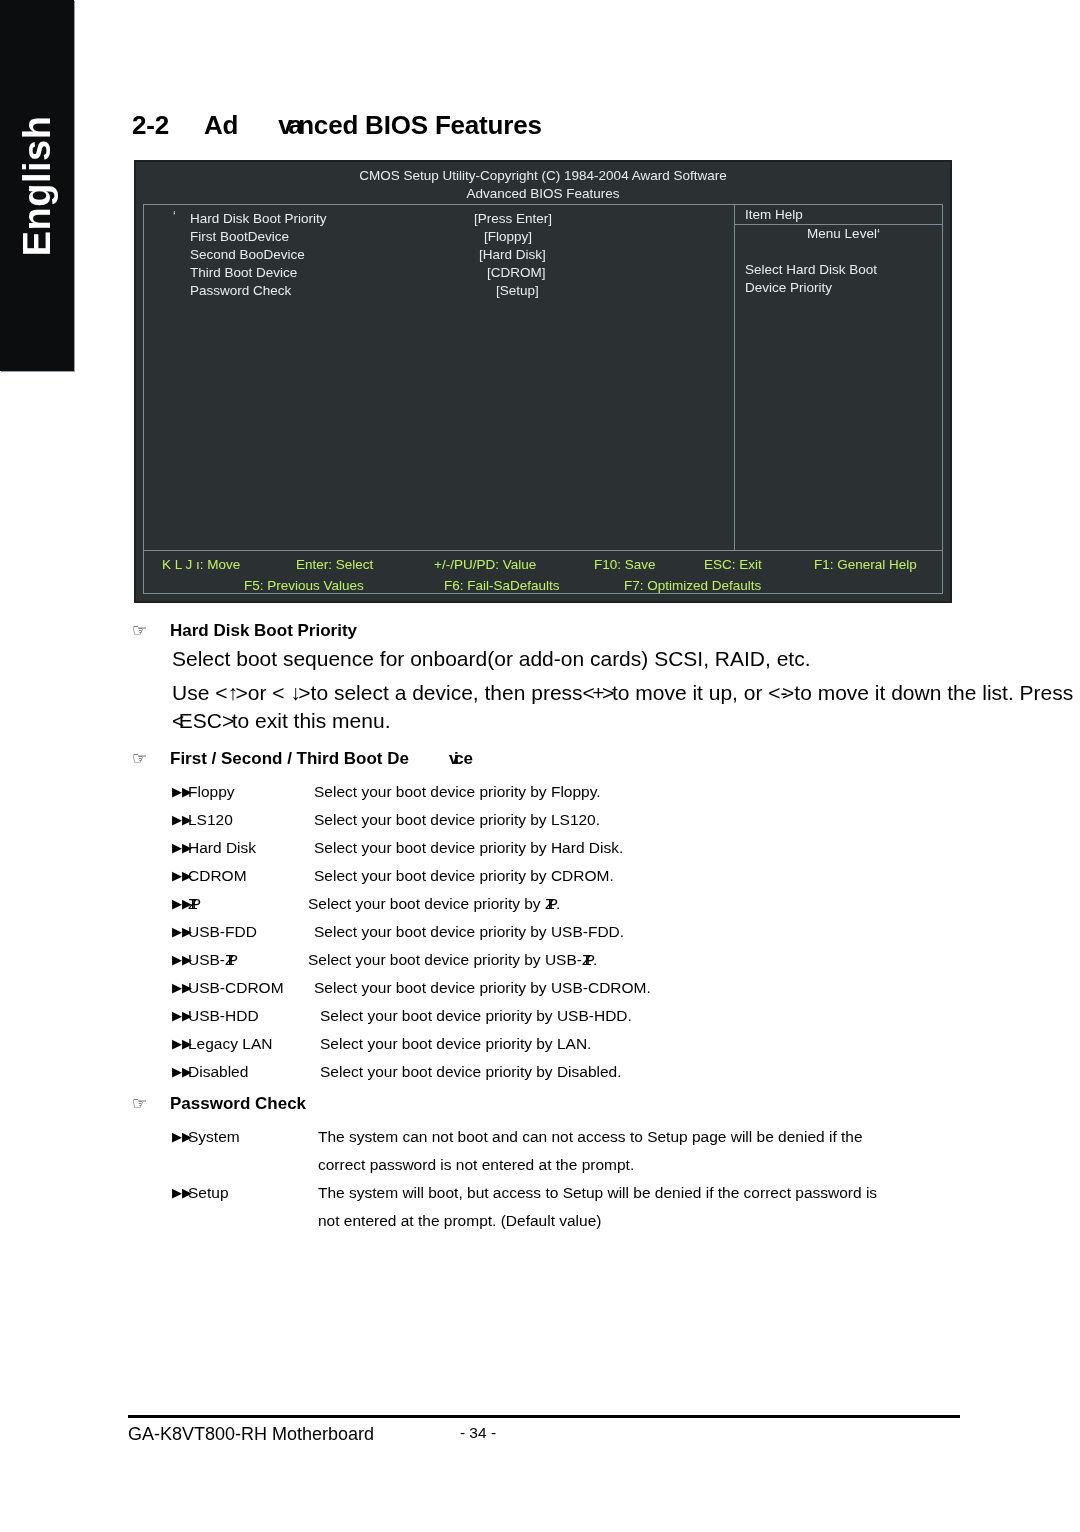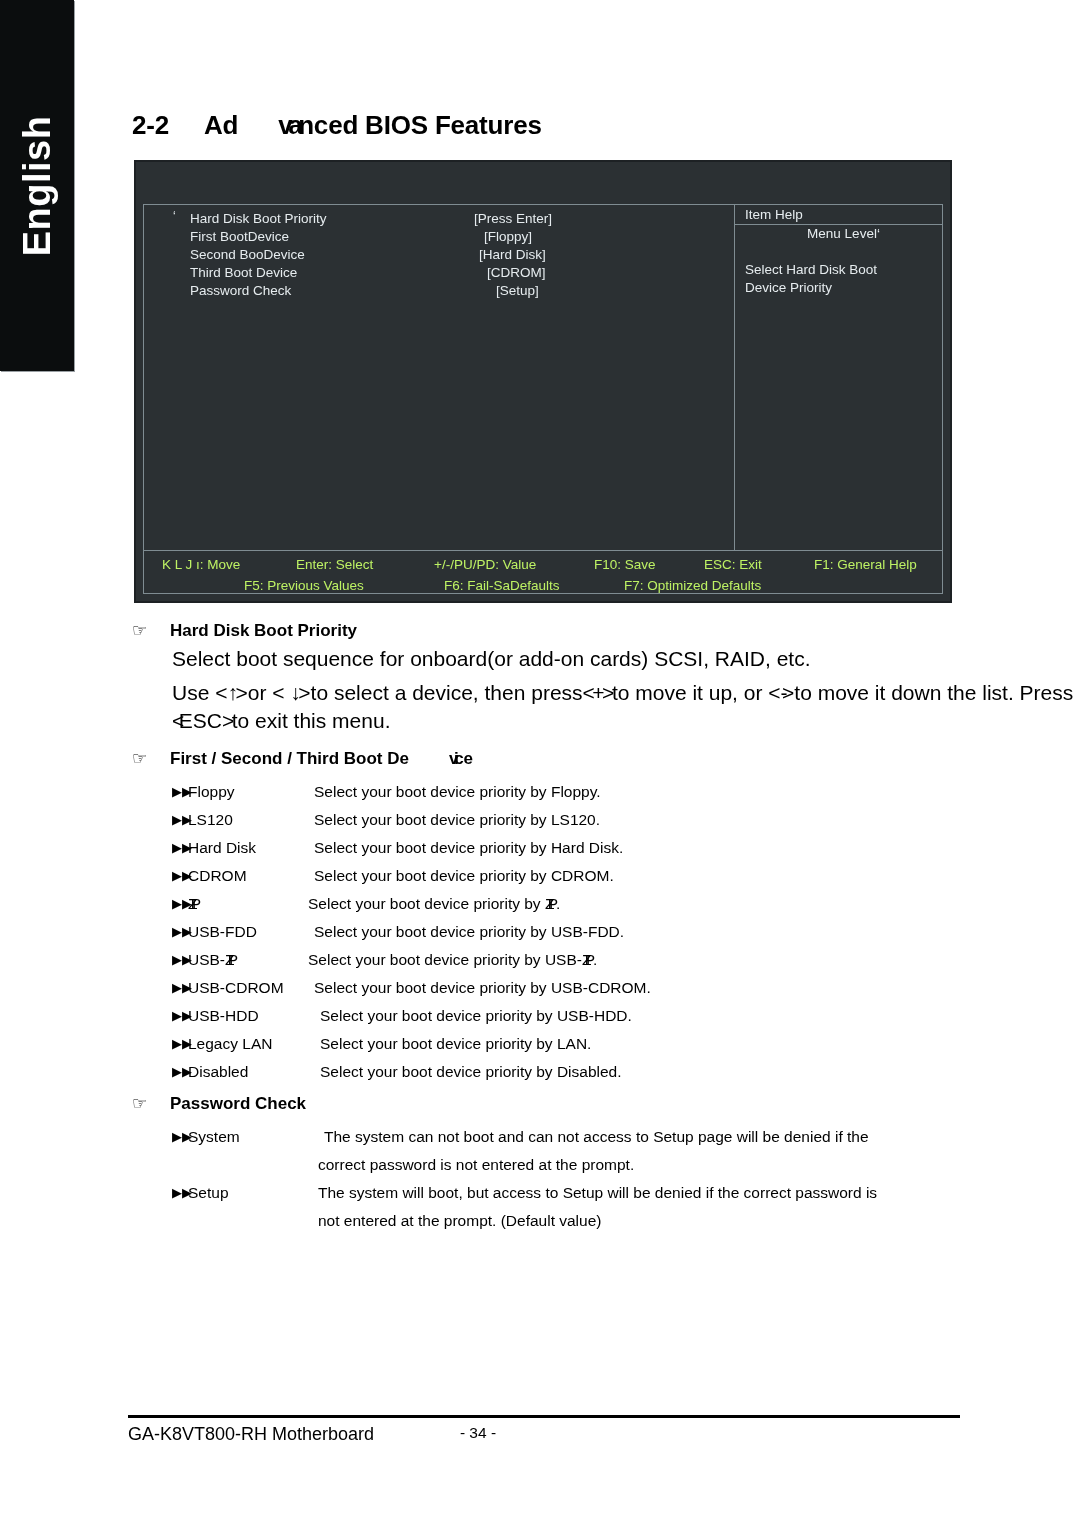--- a/index.html
+++ b/index.html
@@ -258,20 +258,22 @@
 
 <div id="page">
 
   <div id="main-heading">
     <span class="num">2-2</span><span>Ad<span class="squish-v">va</span>nced BIOS Features</span>
   </div>
 
   <div id="bios-panel">
 
     <div id="bios-title-area">
+      <div>CMOS Setup Utility-Copyright (C) 1984-2004 Award Software</div>
+      <div>Advanced BIOS Features</div>
     </div>
 
     <div id="bios-frame">
 
       <div id="bios-body">
 
         <div id="bios-left">
           <div class="rows">
             <div class="bios-row">
               <span class="marker">‘</span>
@@ -398,21 +400,21 @@
     <span class="desc" style="left:148px">Select your boot device priority by Disabled.</span>
   </div>
 
   <div class="sec-head" style="top:1093px">
     <span class="hand">☞</span><span>Password Check</span>
   </div>
 
   <div class="opt-row" style="top:1123px">
     <span class="bullet">▶▶</span>
     <span class="name">System</span>
-    <span class="desc" style="left:152px">The system can not boot and can not access to Setup page will be denied if the</span>
+    <span class="desc" style="left:146px">The system can not boot and can not access to Setup page will be denied if the</span>
   </div>
   <div class="cont-line" style="left:190px; top:1151px">correct password is not entered at the prompt.</div>
 
   <div class="opt-row" style="top:1179px">
     <span class="bullet">▶▶</span>
     <span class="name">Setup</span>
     <span class="desc" style="left:146px">The system will boot, but access to Setup will be denied if the correct password is</span>
   </div>
   <div class="cont-line" style="left:190px; top:1207px">not entered at the prompt. (Default value)</div>
 

